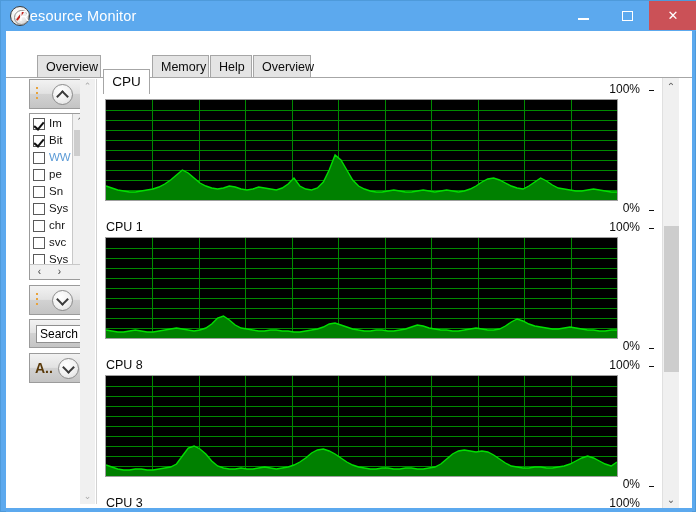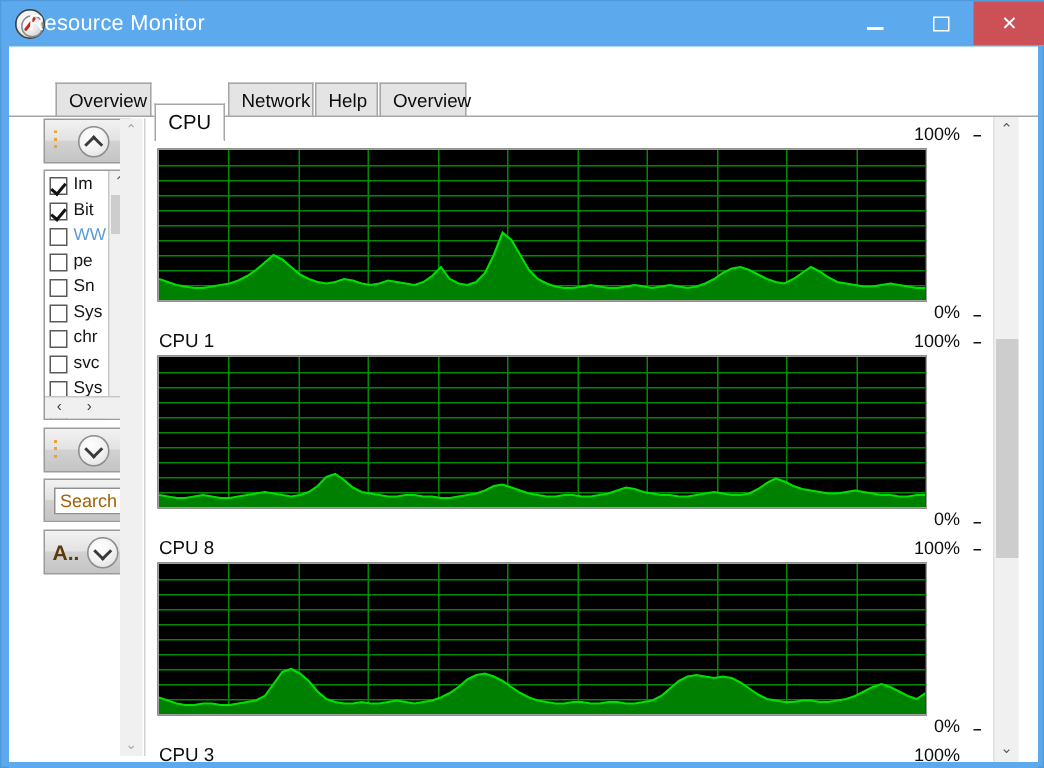--- a/index.html
+++ b/index.html
@@ -181,21 +181,21 @@
   }
 
   .searchbox{
     position:absolute;left:8px;top:240px;width:58px;height:29px;
     background:linear-gradient(to bottom,#F2F2F2 0%,#E2E2E2 48%,#D2D2D2 50%,#C4C4C4 100%);
     border:1px solid #9b9b9b;box-sizing:border-box;
   }
   .searchinput{
     position:absolute;left:6px;top:5px;width:47px;height:18px;
     background:#ffffff;border:1px solid #8f8f8f;box-sizing:border-box;
-    font-size:12px;color:#a16207;line-height:17px;padding-left:3px;
+    font-size:12px;color:#000000;line-height:17px;padding-left:3px;
     overflow:hidden;white-space:nowrap;
     font-family:"Liberation Sans",sans-serif;
   }
 
   
   .leftscroll{
     position:absolute;left:74px;top:1px;width:15px;height:425px;
     background:#F0F0F0;
   }
   .leftscroll .ar{
@@ -276,21 +276,21 @@
 
   <div class="client">
 
 
     <div class="tabstrip">
       <div class="tab" style="left:7px;width:64px">Overview</div>
       <div class="tab active" style="left:73px;width:47px">
         <span>CPU</span>
         <span class="tab-cover"></span>
       </div>
-      <div class="tab" style="left:122px;width:57px">Network</div>
+      <div class="tab" style="left:122px;width:57px">Memory</div>
       <div class="tab" style="left:180px;width:42px">Help</div>
       <div class="tab" style="left:223px;width:58px">Overview</div>
     </div>
     <div class="tab-underline"></div>
 
     <div class="bodyarea">
 
       <div class="leftpane">
 
         <div class="grp" style="left:8px;top:0px">

